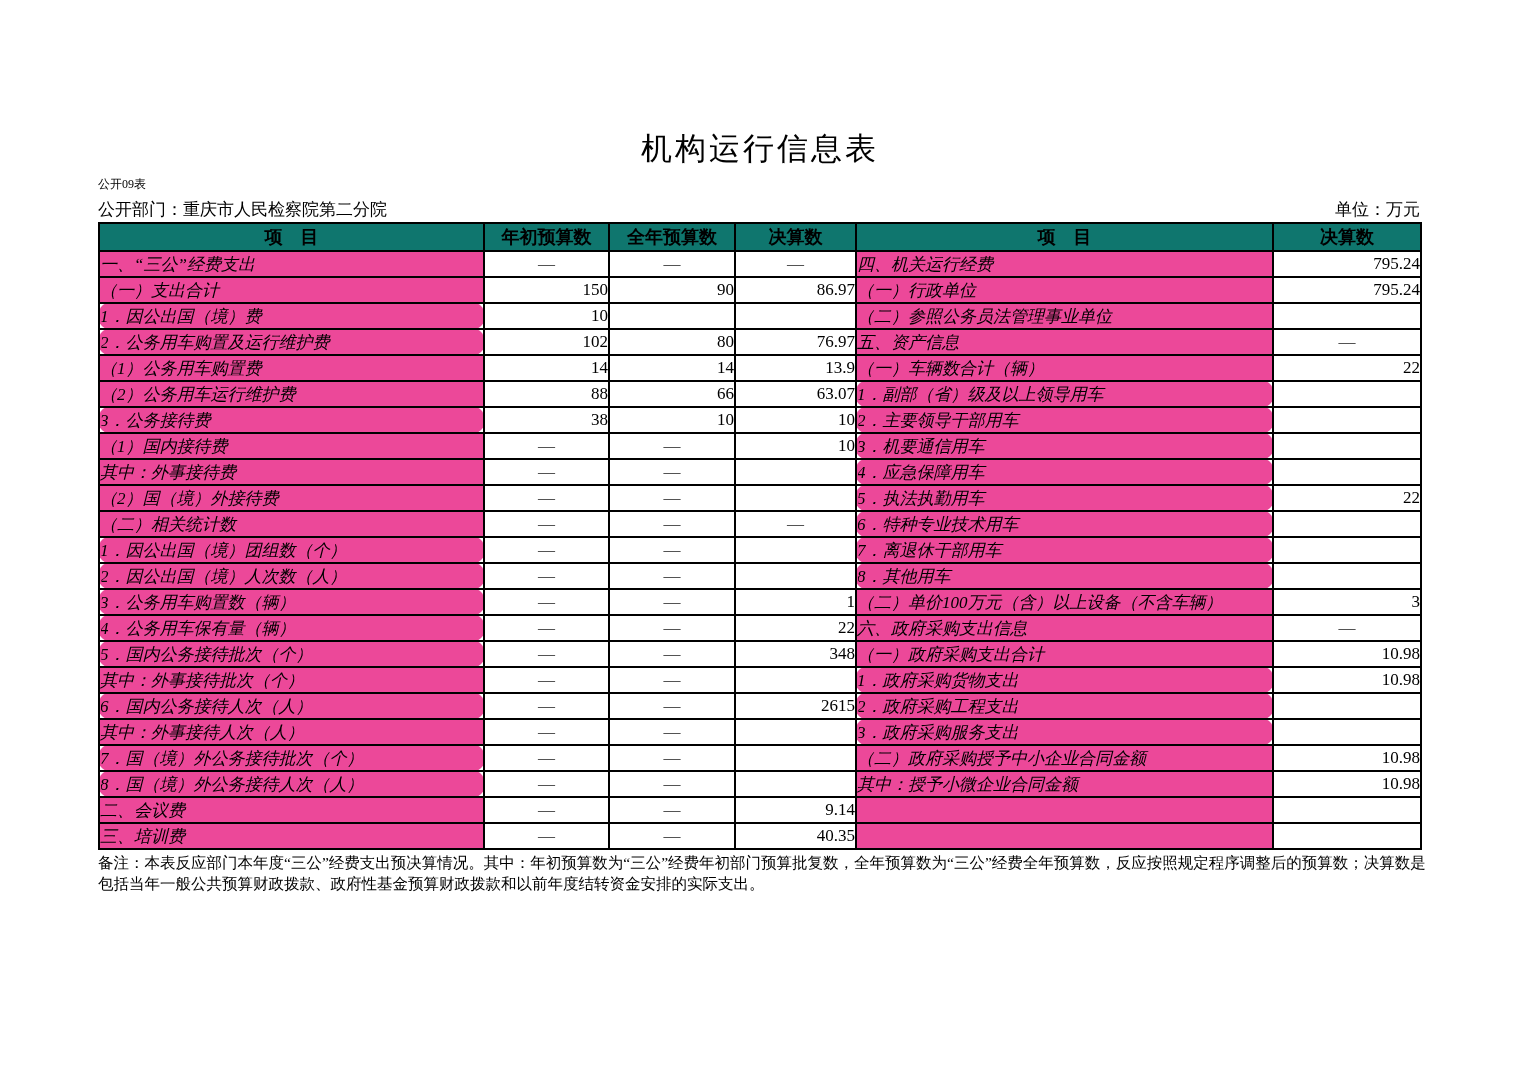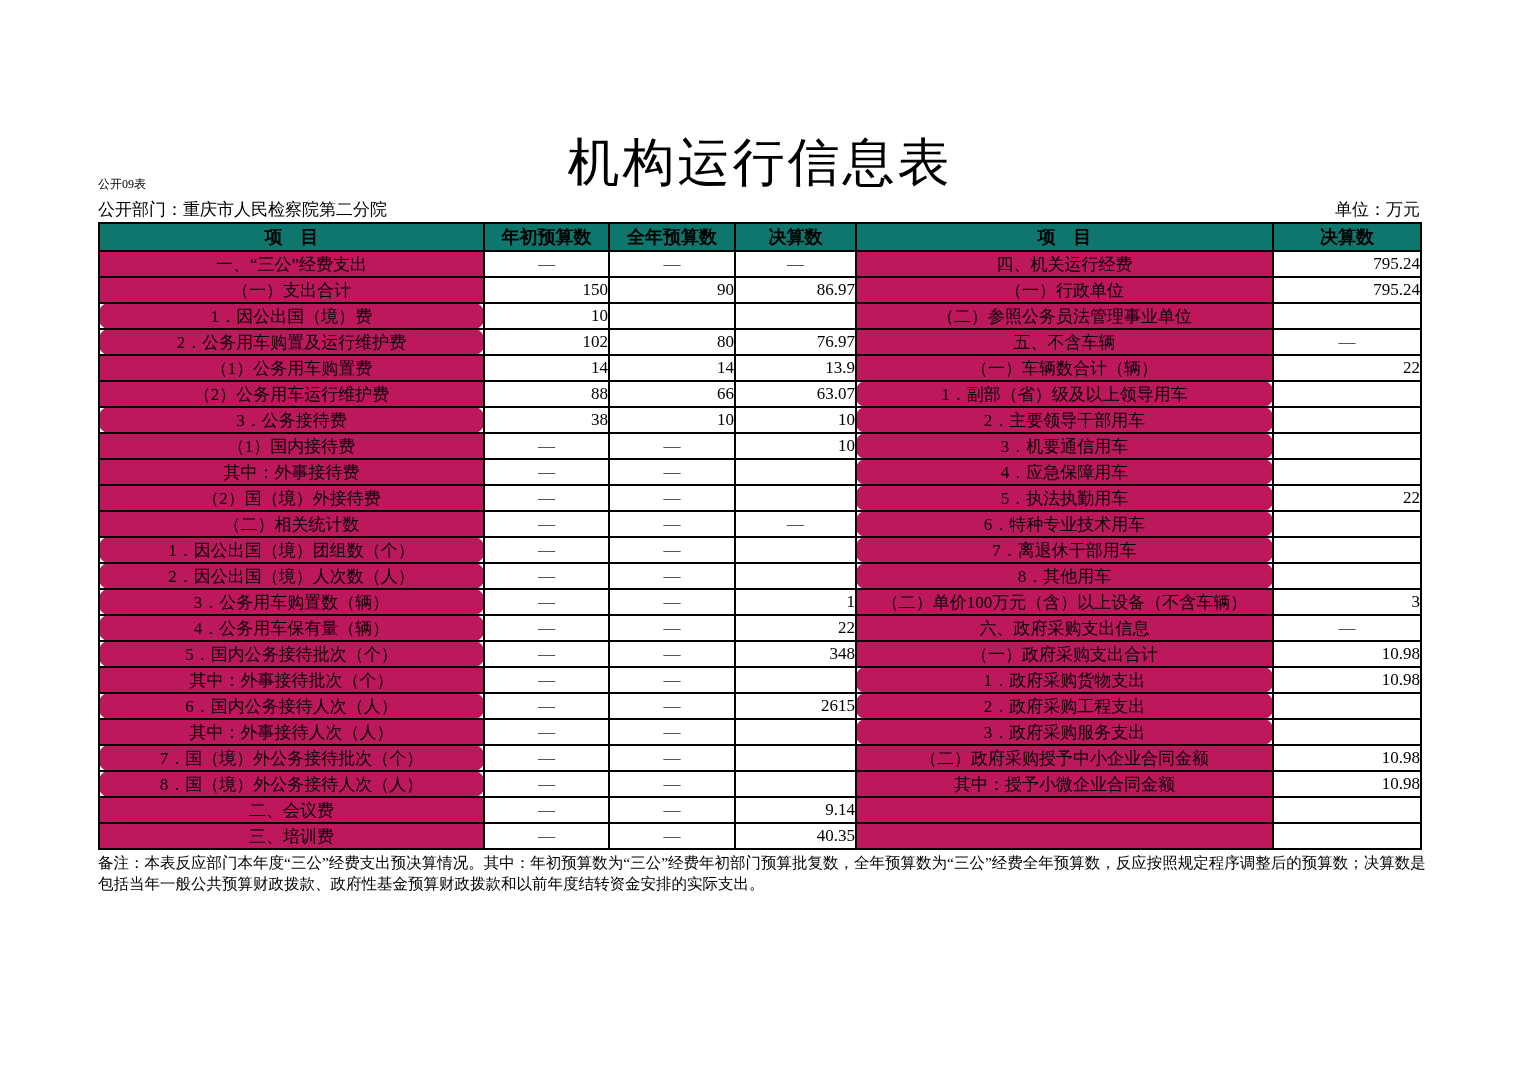--- a/index.html
+++ b/index.html
@@ -1,38 +1,38 @@
 <!DOCTYPE html>
 <html><head>
 <meta charset="utf-8">
 <style>
   * { margin:0; padding:0; box-sizing:border-box; }
   html,body { width:1520px; height:1074px; background:#ffffff;
               font-family:"Liberation Serif", serif; color:#000; }
   .sheet { position:relative; width:1520px; height:1074px; overflow:hidden; }
 
   .doc-title { position:absolute; top:128px; left:0; width:100%;
-               text-align:center; font-size:52px; letter-spacing:3px; }
+               text-align:center; font-size:31px; letter-spacing:3px; }
 
   .form-code { position:absolute; top:176px; left:98px; width:1322px;
                text-align:left; font-size:12px; }
 
   .meta-line { position:absolute; top:198px; left:98px; width:1322px;
                font-size:17px; }
   .meta-line .dept { float:left; }
   .meta-line .unit { float:right; }
 
   table.main { position:absolute; top:222px; left:98px; width:1322px;
                border-collapse:collapse; table-layout:fixed; }
   table.main th, table.main td { border:2px solid #000; overflow:hidden;
                white-space:nowrap; padding:0; }
   table.main th { background:#0f766e; font-weight:bold; font-size:18px;
                height:28px; text-align:center; }
   table.main td { font-size:17px; height:26px; }
-  td.lbl  { background:#be185d; text-align:center; }
+  td.lbl  { background:#ec4899; text-align:left;font-style:italic; }
   td.val  { background:#ffffff; text-align:right; padding-right:4px; }
   td.val.dash { text-align:center; padding-right:0; color:#333; }
   .ind0 { padding-left:4px; }
   .ind1 { padding-left:28px; }
   .ind2 { padding-left:44px;border-radius:10px; }
   .ind3 { padding-left:60px; }
   .ind4 { padding-left:78px; }
 
   .note { position:absolute; top:852px; left:98px; width:1330px;
           font-size:15.5px; line-height:21px; text-align:left; }
@@ -93,21 +93,21 @@
           <td class="val"></td>
           <td class="val"></td>
           <td class="lbl ind1">（二）参照公务员法管理事业单位</td>
           <td class="val"></td>
         </tr>
         <tr>
           <td class="lbl ind2">2．公务用车购置及运行维护费</td>
           <td class="val">102</td>
           <td class="val">80</td>
           <td class="val">76.97</td>
-          <td class="lbl ind0">五、不含车辆</td>
+          <td class="lbl ind0">五、资产信息</td>
           <td class="val dash">—</td>
         </tr>
         <tr>
           <td class="lbl ind3">（1）公务用车购置费</td>
           <td class="val">14</td>
           <td class="val">14</td>
           <td class="val">13.9</td>
           <td class="lbl ind1">（一）车辆数合计（辆）</td>
           <td class="val">22</td>
         </tr>

